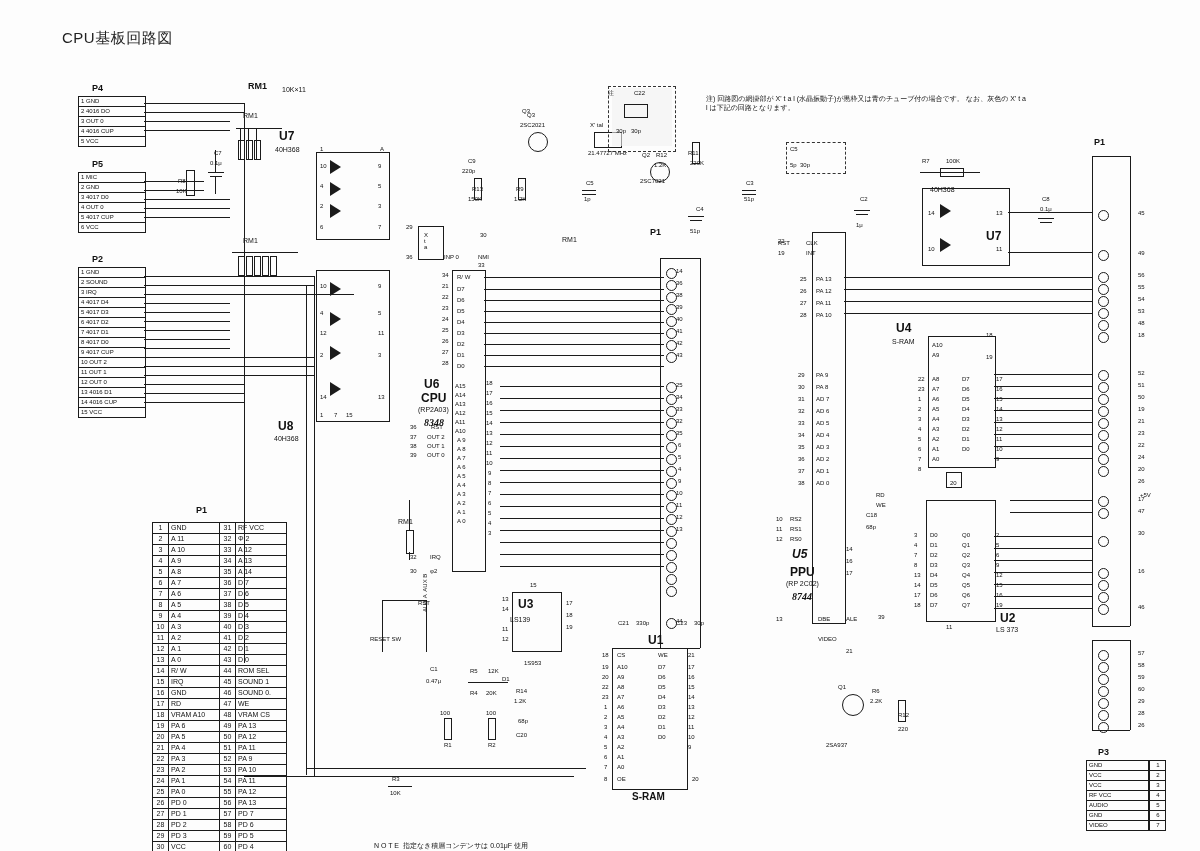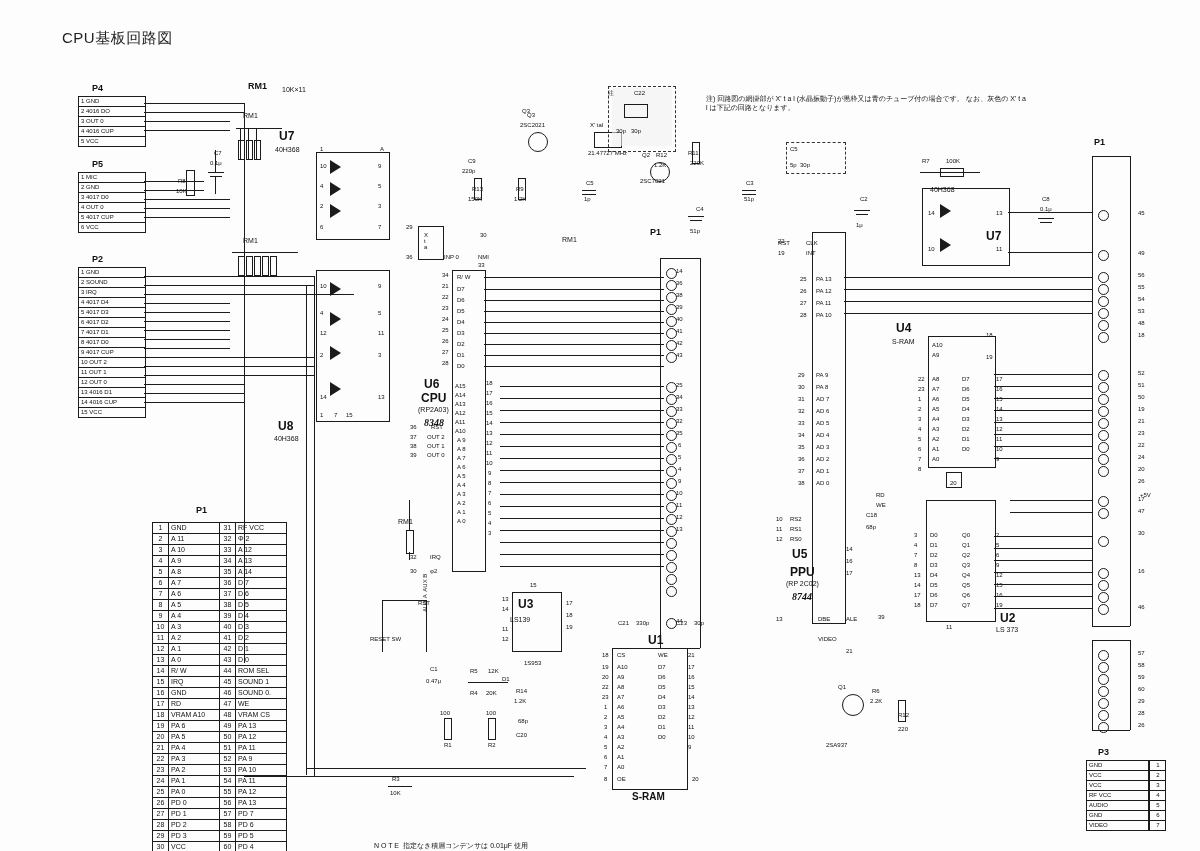--- a/index.html
+++ b/index.html
@@ -401,21 +401,21 @@
   <div class="ln h" style="left:500px;top:482px;width:164px;"></div>
   <div class="ln h" style="left:500px;top:494px;width:164px;"></div>
   <div class="ln h" style="left:500px;top:506px;width:164px;"></div>
   <div class="ln h" style="left:500px;top:518px;width:164px;"></div>
   <div class="ln h" style="left:500px;top:530px;width:164px;"></div>
   <div class="ln h" style="left:500px;top:542px;width:164px;"></div>
   <div class="ln h" style="left:500px;top:554px;width:164px;"></div>
   <div class="ln h" style="left:500px;top:566px;width:164px;"></div>
 
   <div class="box" style="left:812px;top:232px;width:32px;height:390px;"></div>
-  <div class="t big" style="left:792px;top:548px;">U5</div>
+  <div class="t big" style="left:792px;top:548px;font-style:italic;">U5</div>
   <div class="t big" style="left:790px;top:566px;">PPU</div>
   <div class="t sm" style="left:786px;top:580px;">(RP 2C02)</div>
   <div class="t mid ital" style="left:792px;top:592px;">8744</div>
   <div class="t xs" style="left:806px;top:240px;">CLK</div>
   <div class="t xs" style="left:778px;top:238px;">22</div>
   <div class="t xs" style="left:806px;top:250px;">INT</div>
   <div class="t xs" style="left:778px;top:250px;">19</div>
   <div class="t xs" style="left:778px;top:240px;">RST</div>
   <div class="t xs" style="left:816px;top:276px;">PA 13</div>
   <div class="t xs" style="left:816px;top:288px;">PA 12</div>

